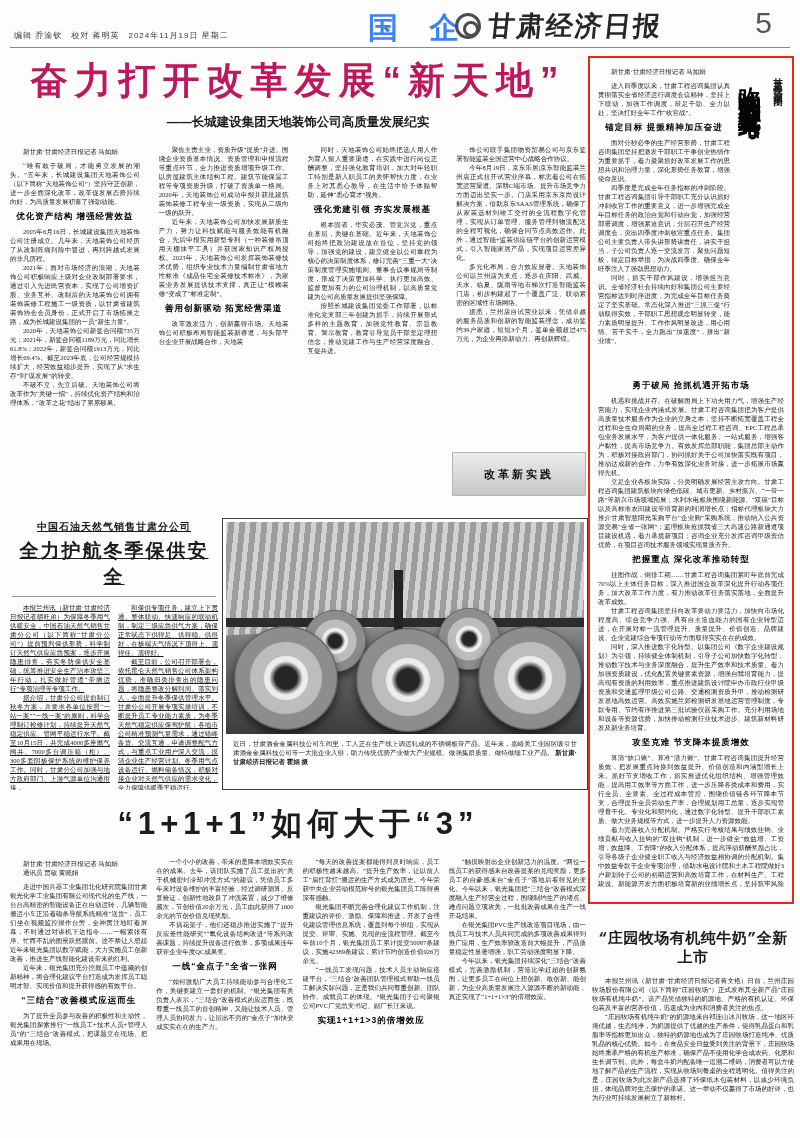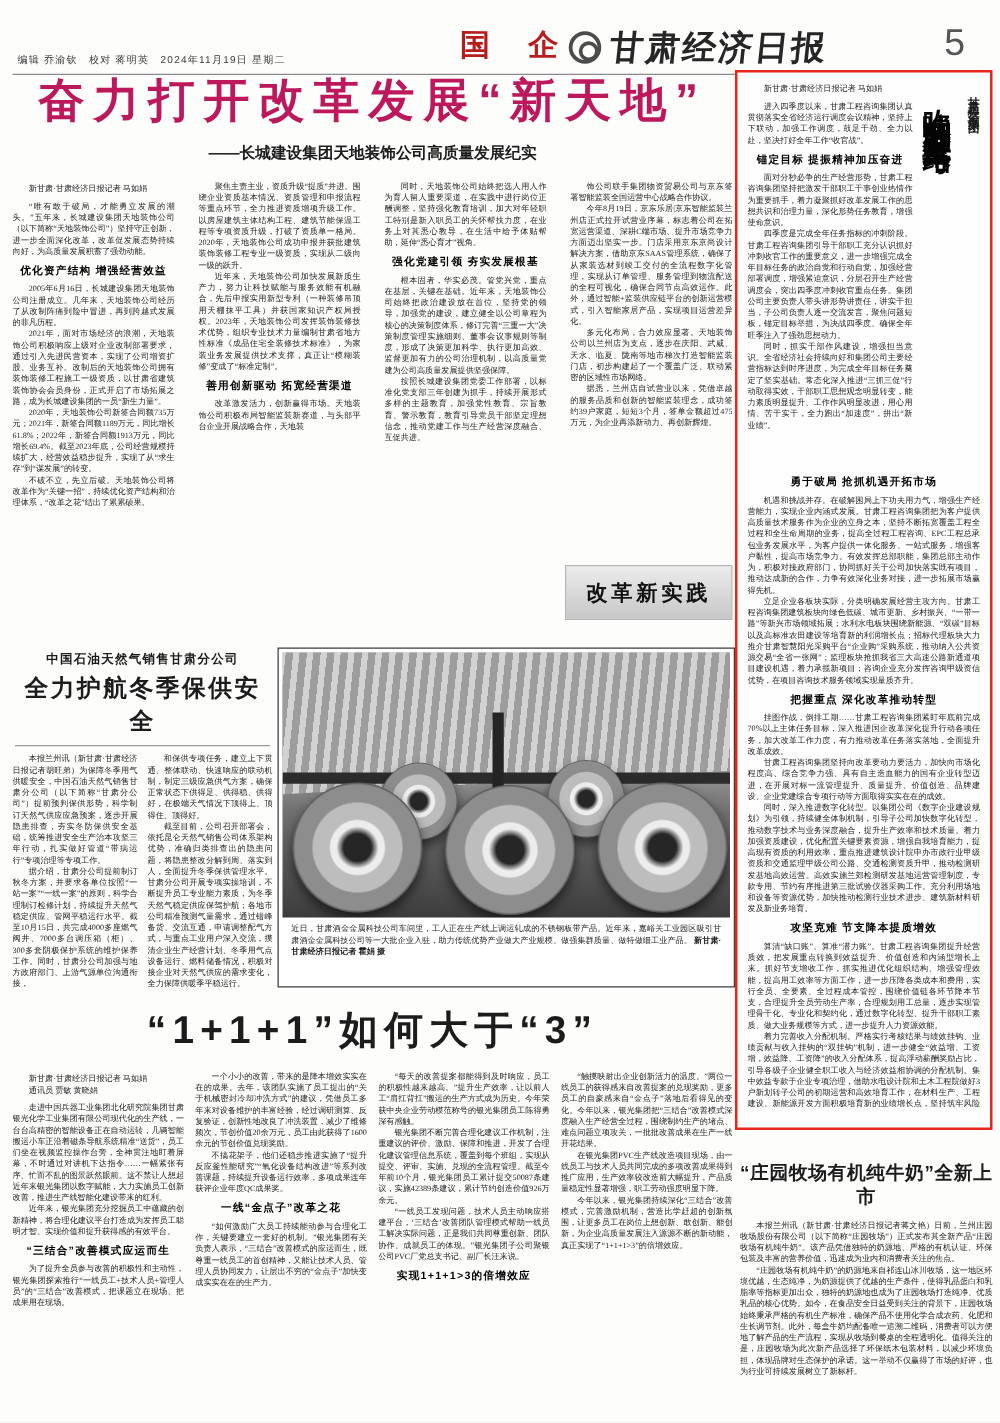--- a/index.html
+++ b/index.html
@@ -3,23 +3,23 @@
 <meta charset="utf-8">
 <style>
   * { margin:0; padding:0; box-sizing:border-box; }
   html,body { background:#e9e9e9; }
   .page {
     position:relative; width:800px; height:1138px; background:#fdfdfc;
     font-family:"Liberation Serif", serif; color:#1c1c1c; overflow:hidden;
     margin:0 auto;
   }
   
-  .masthead { position:absolute; top:12px; left:0; width:800px; height:48px; }
+  .masthead { position:absolute; top:0; left:0; width:800px; height:48px; }
   .edit-info { position:absolute; left:14px; top:30px; font-size:8px; color:#3a3a3a; letter-spacing:1px; font-family:"Liberation Sans",sans-serif; }
-  .section-label { position:absolute; left:368px; top:8px; font-size:24px; font-weight:900; letter-spacing:12px; font-family:Liberation Sans, sans-serif; color:#b91c1c; }
+  .section-label { position:absolute; left:368px; top:8px; font-size:30px; font-weight:900; letter-spacing:12px; font-family:Liberation Serif, serif; color:#3b82f6; }
   .logo-wrap { position:absolute; left:455px; top:8px; display:flex; align-items:center; gap:7px; }
   .emblem { width:26px; height:26px; border-radius:50%; border:3px solid #4c4c4c; position:relative; }
   .emblem::after { content:""; position:absolute; left:5px; top:5px; width:10px; height:10px; border-radius:50%; border:3px solid #4c4c4c; }
   .paper-name { font-size:27px; font-weight:bold; color:#262626; transform:skewX(-6deg); letter-spacing:2px; }
   .page-number { position:absolute; right:28px; top:6px; font-size:30px; color:#555; font-family:"Liberation Sans",sans-serif; }
   .masthead-rule { position:absolute; left:10px; right:10px; top:47px; border-top:1.5px solid #8a8a8a; }
 
   
   .cols { display:flex; }
   .col p, .body-col p, .rb-narrow p, .rb-wide p, .dairy-body p {
@@ -35,24 +35,24 @@
   .main-article { position:absolute; left:10px; top:56px; width:576px; height:392px; overflow:hidden; }
   .main-title { text-align:center; font-size:37px; font-weight:900; letter-spacing:7px; font-family:"Liberation Sans",sans-serif; color:#be185d; }
   .main-subtitle { text-align:center; font-size:12.5px; font-weight:bold; margin-top:8px; font-family:"Liberation Sans",sans-serif; }
   .main-cols { margin-top:14px; gap:19px; height:300px; overflow:hidden; }
   .main-cols .col { flex:1; overflow:hidden; }
 
   
   .banner { position:absolute; left:452px; top:452px; width:134px; height:44px;
     background:linear-gradient(180deg,#ececec,#c7c7c7); border:1px solid #b5b5b5;
     display:flex; align-items:center; justify-content:center; }
-  .banner span { font-size:17px; font-weight:900; letter-spacing:3px; font-family:"Liberation Sans",sans-serif; color:#141414; }
-
-  
-  .gas { position:absolute; left:10px; top:520px; width:208px; height:270px; overflow:hidden; }
+  .banner span { font-size:11px; font-weight:900; letter-spacing:3px; font-family:"Liberation Sans",sans-serif; color:#141414; }
+
+  
+  .gas { position:absolute; left:10px; top:520px; width:208px; height:270px; overflow:hidden;text-decoration:underline; }
   .gas-kicker { text-align:center; font-size:10px; font-weight:bold; letter-spacing:1px; font-family:"Liberation Sans",sans-serif; }
   .gas-title { text-align:center; font-size:19px; font-weight:900; letter-spacing:2px; margin-top:4px; font-family:"Liberation Sans",sans-serif; }
   .gas-rule { border-top:1px solid #999; margin:6px 2px 6px; }
   .gas-cols { gap:8px; height:196px; overflow:hidden; }
   .gas-cols .body-col { flex:1; overflow:hidden; }
 
   
   .photo-box { position:absolute; left:222px; top:518px; width:366px; height:272px; border:1px solid #3d3d3d; background:#fff; padding:3px; }
   .photo { position:relative; height:212px; overflow:hidden; background:linear-gradient(180deg,#bdbdbd 0%,#a9a9a9 38%,#707070 60%,#3c3c3c 100%); }
   .roof { position:absolute; top:-14px; left:-24px; right:-24px; height:118px;
@@ -78,21 +78,21 @@
   
   .yg { position:absolute; left:10px; top:803px; width:576px; height:343px; overflow:hidden; }
   .yg-title { text-align:center; font-size:31px; font-weight:900; letter-spacing:5px; font-family:"Liberation Sans",sans-serif; }
   .yg-subtitle { text-align:center; font-size:12px; font-weight:bold; margin-top:10px; font-family:"Liberation Sans",sans-serif; }
   .yg-cols { margin-top:12px; gap:9px; height:256px; overflow:hidden; }
   .yg-cols .col { flex:1; overflow:hidden; }
   .byline2 { font-size:7.5px; text-align:center; margin-bottom:5px; }
 
   
   .dairy { position:absolute; left:592px; top:915px; width:202px; height:220px; overflow:hidden; }
-  .dairy-title { text-align:center; font-size:15px; font-weight:900; letter-spacing:0.5px; font-family:Liberation Sans, sans-serif; margin:14px 0 9px; }
+  .dairy-title { text-align:center; font-size:15px; font-weight:900; letter-spacing:0.5px; font-family:Liberation Mono, monospace; margin:14px 0 9px; }
 </style>
 </head>
 <body>
 
 <div class="page">
 
   <div class="masthead">
     <div class="edit-info">编辑 乔渝钦　校对 蒋明英　2024年11月19日 星期二</div>
     <div class="section-label">国 企</div>
     <div class="logo-wrap">
@@ -229,21 +229,21 @@
             <p>走进中国兵器工业集团北化研究院集团甘肃银光化学工业集团有限公司现代化的生产线，一台台高精密的智能设备正在自动运转，几辆智能搬运小车正沿着磁条导航系统精准“送货”，员工们坐在视频监控操作台旁，全神贯注地盯着屏幕，不时通过对讲机下达指令……一幅紧张有序、忙而不乱的图景跃然眼前。这不禁让人想起近年来银光集团以数字赋能，大力实施员工创新改善，推进生产线智能化建设带来的红利。</p>
             <p>近年来，银光集团充分挖掘员工中蕴藏的创新精神，将合理化建议平台打造成为发挥员工聪明才智、实现价值和提升获得感的有效平台。</p>
             <h4 class="subhead">“三结合”改善模式应运而生</h4>
             <p>为了提升全员参与改善的积极性和主动性，银光集团探索推行“一线员工+技术人员+管理人员”的“三结合”改善模式，把课题立在现场、把成果用在现场。</p>
           </div>
       </div>
       <div class="col">
           <div>
             <p>一个小小的改善，带来的是降本增效实实在在的成果。去年，该团队实施了员工提出的“关于机械密封冷却冲洗方式”的建议，凭借员工多年来对设备维护的丰富经验，经过调研测算、反复验证，创新性地改良了冲洗装置，减少了维修频次，节创价值20余万元，员工由此获得了1600余元的节创价值兑现奖励。</p>
             <p>不搞花架子，他们还稳步推进实施了“提升反应釜性能研究”“氧化设备结构改进”等系列改善课题，持续提升设备运行效率，多项成果连年获评企业年度QC成果奖。</p>
-            <h4 class="subhead">一线“金点子”改革之花</h4>
+            <h4 class="subhead">一线“金点子”全省一张网</h4>
             <p>“如何激励广大员工持续能动参与合理化工作，关键要建立一套好的机制。”银光集团有关负责人表示，“三结合”改善模式的应运而生，既尊重一线员工的首创精神，又能让技术人员、管理人员协同发力，让层出不穷的“金点子”加快变成实实在在的生产力。</p>
           </div>
         </div>
       <div class="col">
           <div>
             <p>“每天的改善提案都能得到及时响应，员工的积极性越来越高。”提升生产效率，让以前人工“肩扛背扛”搬运的生产方式成为历史。今年荣获中央企业劳动模范称号的银光集团员工陈得勇深有感触。</p>
             <p>银光集团不断完善合理化建议工作机制，注重建议的评价、激励、保障和推进，开发了合理化建议管理信息系统，覆盖到每个班组，实现从提交、评审、实施、兑现的全流程管理。截至今年前10个月，银光集团员工累计提交50087条建议，实施42389条建议，累计节约创造价值926万余元。</p>
             <p>“一线员工发现问题，技术人员主动响应搭建平台，‘三结合’改善团队管理模式帮助一线员工解决实际问题，正是我们共同尊重创新、团队协作、成就员工的体现。”银光集团子公司聚银公司PVC厂党总支书记、副厂长汪来说。</p>
             <h4 class="subhead">实现1+1+1&gt;3的倍增效应</h4>
           </div>

